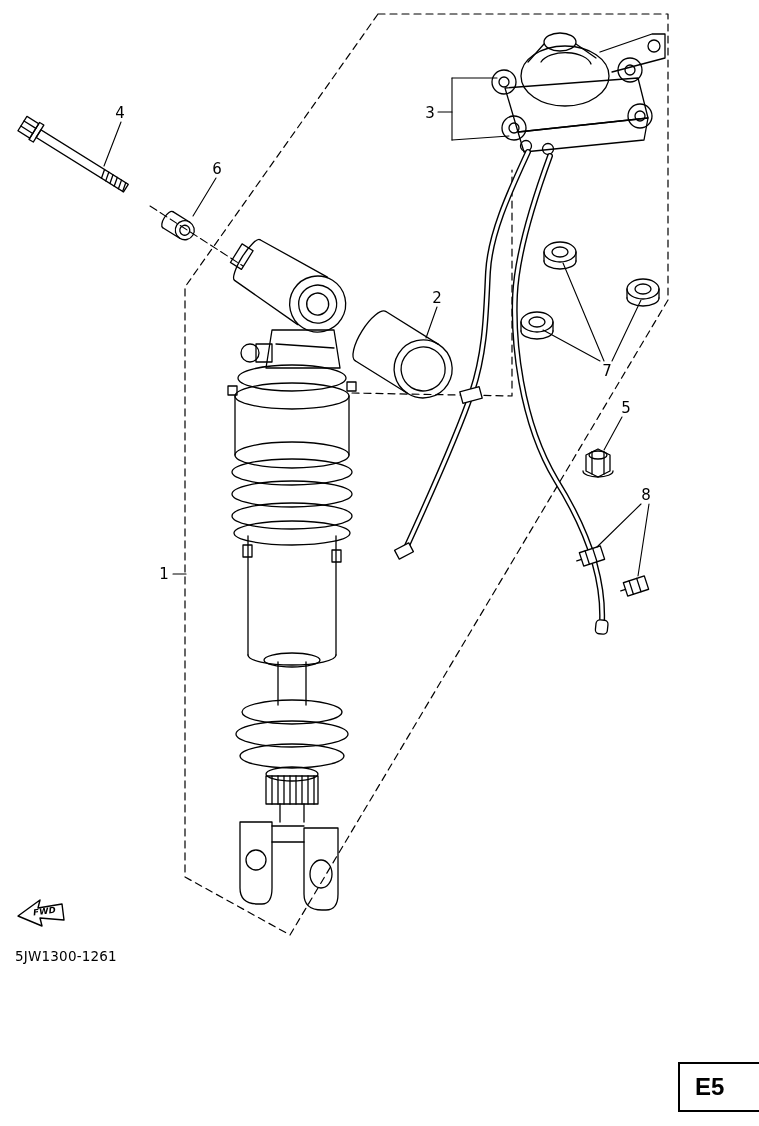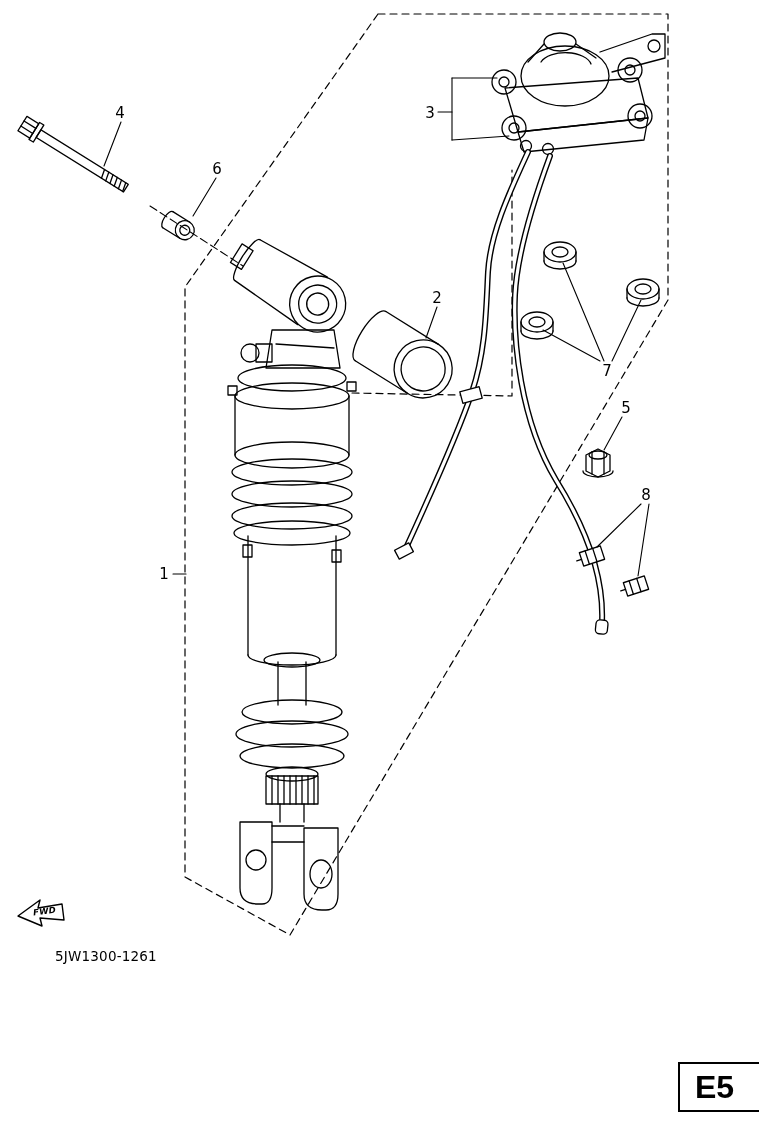--- a/index.html
+++ b/index.html
@@ -9,34 +9,33 @@
   }
   .art{position:absolute;left:0;top:0;}
   .callout{
     position:absolute;transform:translate(-50%,-50%);
     font-size:15px;line-height:1;color:#000;
     font-family:"DejaVu Sans",sans-serif;
   }
   .part-code{
     position:absolute;left:15px;top:948px;font-size:13.5px;letter-spacing:.2px;
     font-family:"DejaVu Sans",sans-serif;
-    margin-left:40px;
   }
   .fwd-label{
     position:absolute;left:33px;top:906px;font-size:8.5px;font-style:italic;font-weight:bold;
     transform:rotate(-7deg);letter-spacing:.3px;
     font-family:"DejaVu Sans",sans-serif;
   }
   .page-ref-box{
     position:absolute;left:678px;top:1062px;width:110px;height:50px;
     border:2.5px solid #000;background:#fff;box-sizing:border-box;
     display:flex;align-items:center;justify-content:flex-start;padding-left:15px;
   }
   .page-ref-text{
-    font-size:32px;font-weight:bold;font-family:"Liberation Sans",sans-serif;
+    font-size:24px;font-weight:bold;font-family:"Liberation Sans",sans-serif;
   }
 </style>
 </head>
 <body>
 
 <div class="page">
 
   <svg class="art" width="759" height="1126" viewBox="0 0 759 1126" fill="none" stroke="#000" stroke-width="1.3" stroke-linejoin="round" stroke-linecap="round">
 
     <g>

